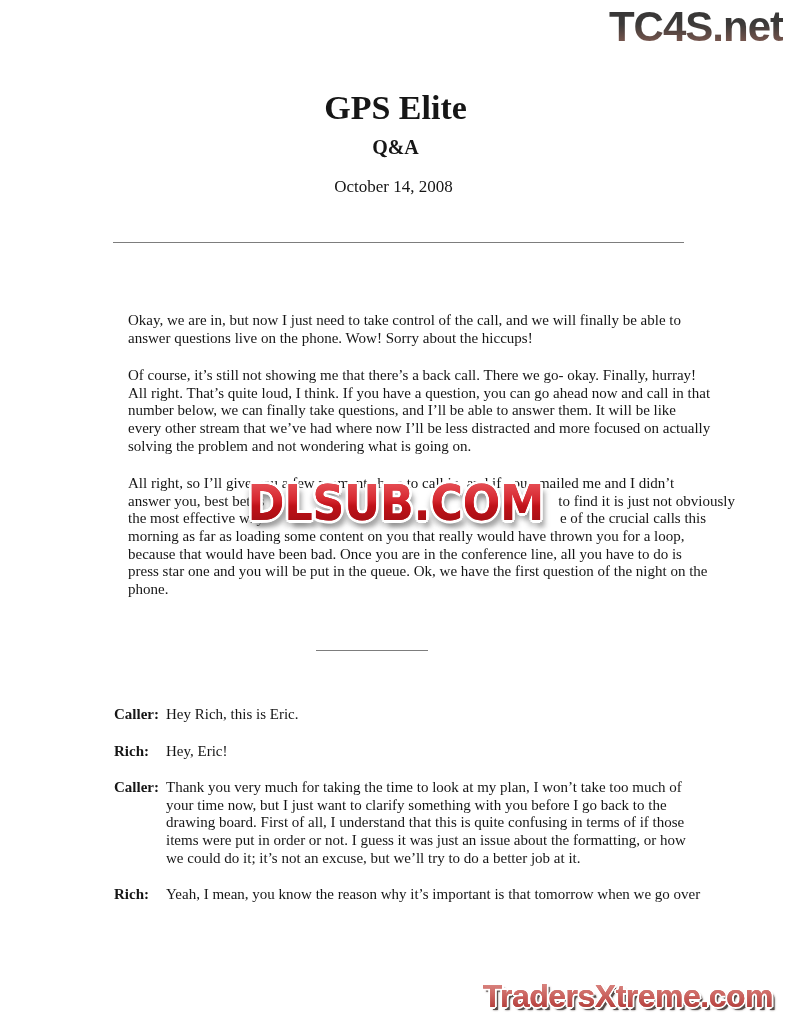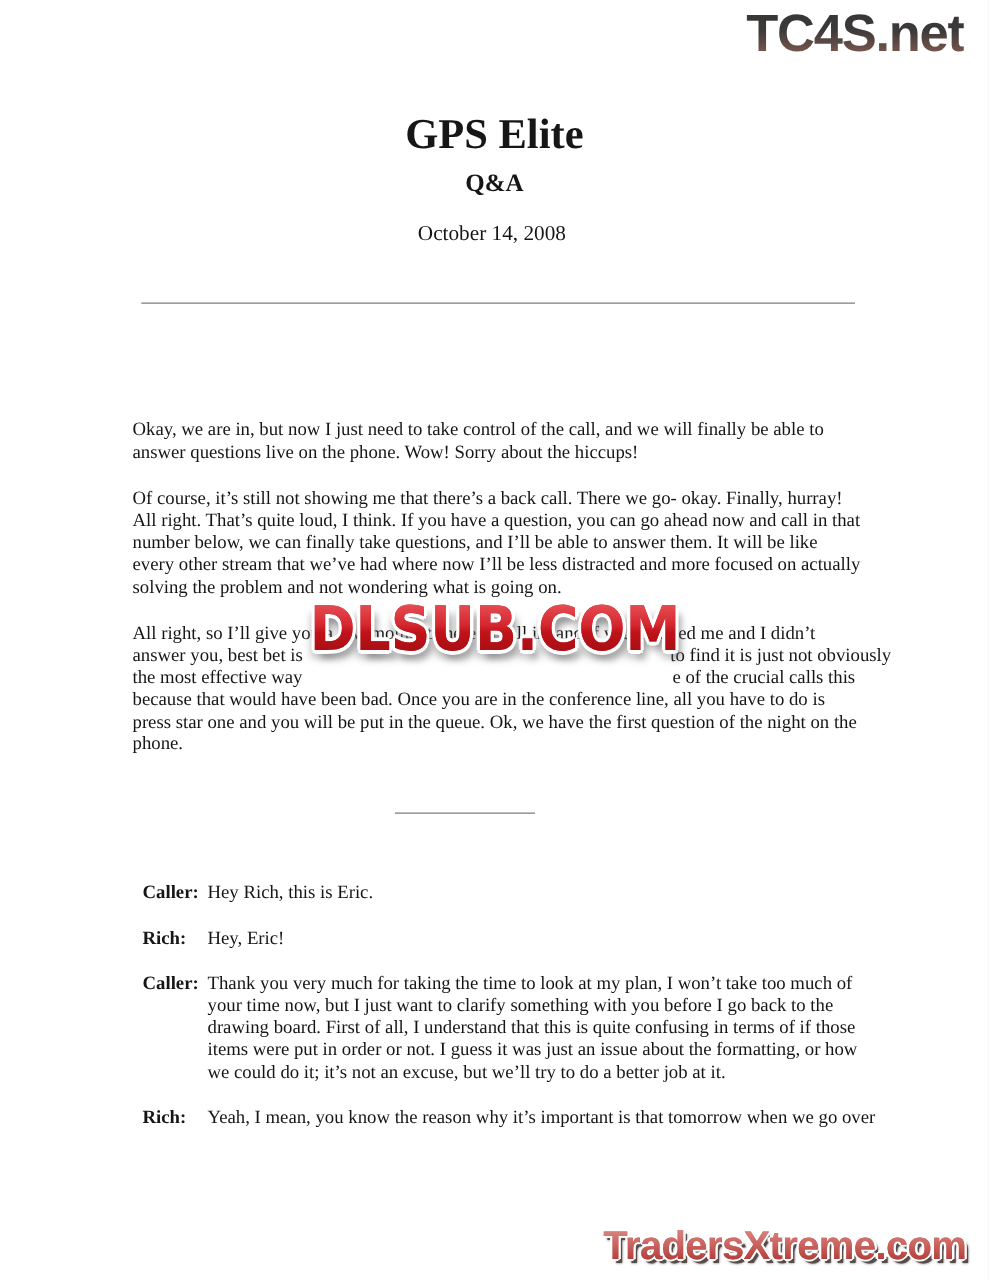--- a/index.html
+++ b/index.html
@@ -2,42 +2,42 @@
 <html><head>
 <meta charset="utf-8">
 <style>
   html,body{margin:0;padding:0;background:#e8e8e8;}
   .page{
     position:relative;width:791px;height:1024px;background:#ffffff;
     font-family:"Liberation Serif","DejaVu Serif",serif;color:#161616;
     overflow:hidden;margin:0 auto;
   }
   
-  .logo{position:absolute;top:4px;right:20px;}
+  .logo{position:absolute;top:4px;right:8px;}
   .logo-text{
     font-family:"Liberation Sans","DejaVu Sans",sans-serif;
     font-weight:bold;font-size:42px;line-height:1.1;letter-spacing:-1px;
     color:#4a4440;
   }
   @supports ((-webkit-background-clip:text) or (background-clip:text)){
     .logo-text{
       background:linear-gradient(180deg,#353535 0%,#3c3a39 45%,#6b5049 75%,#96675c 100%);
       -webkit-background-clip:text;background-clip:text;color:transparent;
     }
   }
   
   .title-block{position:absolute;top:90px;left:0;right:0;text-align:center;}
   .doc-title{margin:0;font-size:34px;line-height:36px;font-weight:bold;}
   .doc-subtitle{margin:6px 0 0 0;font-size:20px;line-height:30px;font-weight:bold;}
   .doc-date{margin:14px 4px 0 0;font-size:17px;line-height:22px;font-weight:normal;}
   
   .rule-long{position:absolute;top:242px;left:113px;width:571px;border-top:1px solid #7d7d7d;height:0;}
   .rule-short{position:absolute;top:650px;left:316px;width:112px;border-top:1px solid #7d7d7d;height:0;}
   
-  .body-block{position:absolute;top:312px;left:106px;width:620px;font-size:15px;margin-top:24px;}
+  .body-block{position:absolute;top:312px;left:128px;width:620px;font-size:15px;}
   .para{margin:0 0 20px 0;}
   .tline{line-height:17.6px;white-space:nowrap;}
   .wm-gap1{display:inline-block;width:294px;}
   .wm-gap2{display:inline-block;width:296px;}
   
   .dlsub{
     position:absolute;top:479px;left:50%;
     transform:translateX(-50%) scaleX(0.9);
     font-family:"DejaVu Sans","Liberation Sans",sans-serif;
     font-weight:bold;font-size:49px;line-height:1;white-space:nowrap;
@@ -112,20 +112,21 @@
       <div class="tline">Of course, it’s still not showing me that there’s a back call. There we go- okay. Finally, hurray!</div>
       <div class="tline">All right. That’s quite loud, I think. If you have a question, you can go ahead now and call in that</div>
       <div class="tline">number below, we can finally take questions, and I’ll be able to answer them. It will be like</div>
       <div class="tline">every other stream that we’ve had where now I’ll be less distracted and more focused on actually</div>
       <div class="tline">solving the problem and not wondering what is going on.</div>
     </div>
     <div class="para">
       <div class="tline">All right, so I’ll give you a few moments here to call in, and if you emailed me and I didn’t</div>
       <div class="tline"><span>answer you, best bet is</span><span class="wm-gap1"></span><span>to find it is just not obviously</span></div>
       <div class="tline"><span>the most effective way</span><span class="wm-gap2"></span><span>e of the crucial calls this</span></div>
+      <div class="tline">morning as far as loading some content on you that really would have thrown you for a loop,</div>
       <div class="tline">because that would have been bad. Once you are in the conference line, all you have to do is</div>
       <div class="tline">press star one and you will be put in the queue. Ok, we have the first question of the night on the</div>
       <div class="tline">phone.</div>
     </div>
   </div>
 
   <div class="dlsub">
     <span class="wm-outline">DLSUB.COM</span>
     <span class="wm-fill">DLSUB.COM</span>
   </div>

